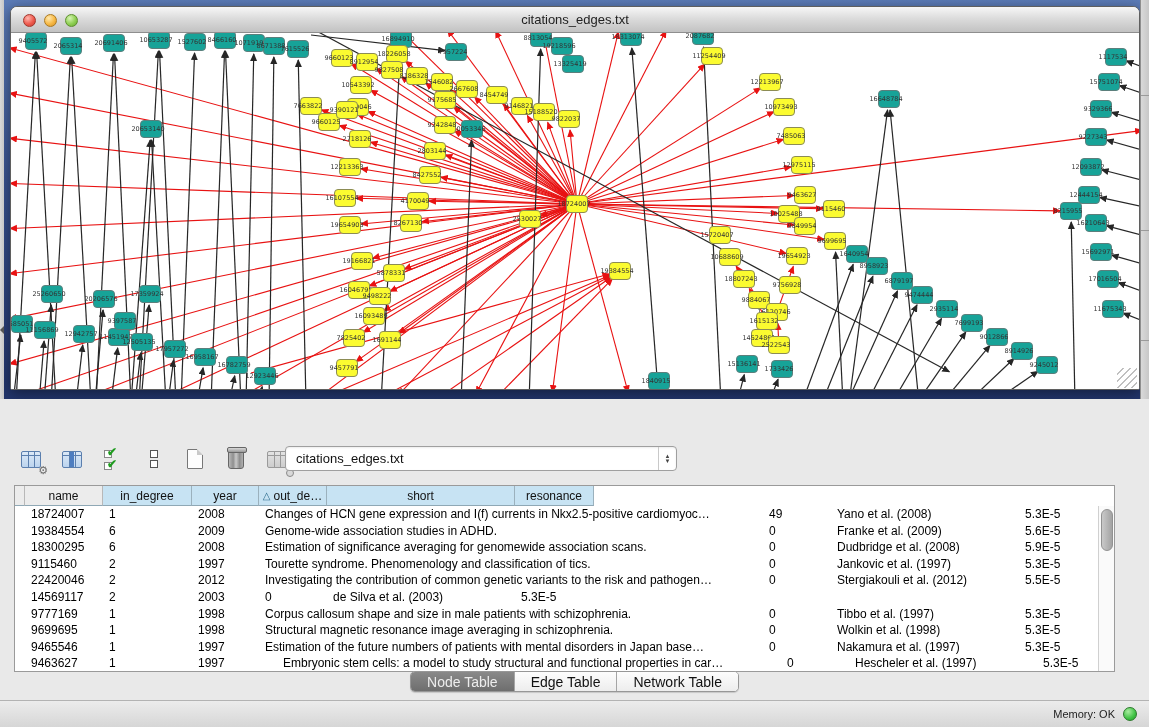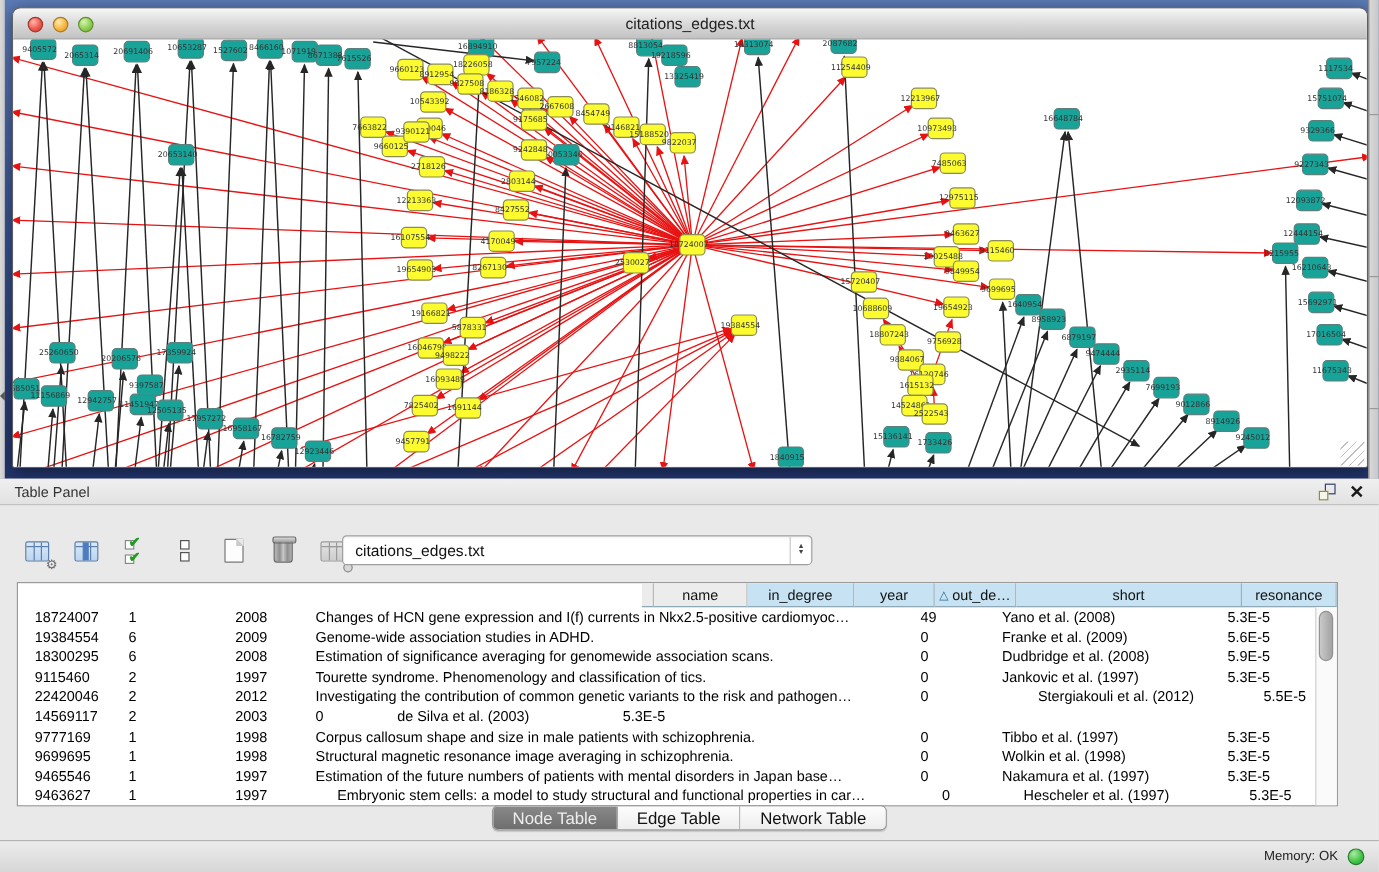--- a/index.html
+++ b/index.html
@@ -53,21 +53,21 @@
   .fx { font-family:"Liberation Serif",serif; font-style:italic; font-weight:bold; font-size:15px; color:#222; }
   .fx small { font-size:10px; }
 
   .tp-select { position:absolute; left:285px; top:47px; width:392px; height:25px; background:#fff;
     border:1px solid #9f9f9f; border-radius:4px; display:flex; align-items:center; box-shadow:inset 0 1px 2px rgba(0,0,0,.08); cursor:pointer; }
   .tp-select .val { flex:1; padding-left:10px; font-size:13px; color:#111; }
   .tp-select .stepper { width:18px; height:100%; border-left:1px solid #c9c9c9; display:flex; flex-direction:column;
     align-items:center; justify-content:center; font-size:6px; line-height:5px; color:#444; }
 
   .tablewrap { position:absolute; left:14px; top:86px; width:1101px; height:187px; background:#fff;
-    border:1px solid #9a9a9a; overflow:hidden; display:flex; flex-direction:column;align-items:flex-end; }
+    border:1px solid #9a9a9a; overflow:hidden; display:flex; flex-direction:column; }
   .thead { display:flex; height:20px; flex:none; font-size:12px; color:#111; }
   .th { border-right:1px solid rgba(0,0,0,.22); border-bottom:1px solid #8fa8b5; background:#c7e3f3;
     display:flex; align-items:center; justify-content:center; gap:3px; cursor:pointer; overflow:hidden; white-space:nowrap; }
   .th.gray { background:#ececec; }
   .sortglyph { color:#2e6e8e; font-size:10px; }
   .tbody { position:relative; flex:1; display:flex; }
   .rows { width:1083px; }
   .tr { display:flex; height:16.6px; line-height:16.6px; font-size:12px; color:#000; cursor:default; }
   .td { padding-left:6px; overflow:hidden; white-space:nowrap; flex:none; }
   .vscroll { width:18px; background:#fafafa; border-left:1px solid #d0d0d0; position:relative; }
@@ -739,28 +739,20 @@
     <div class="edge-strip left"></div>
     <div class="collapse-arrow"></div>
     <div class="edge-strip right">
       <div class="strip-notch" style="top:95px"></div>
       <div class="strip-notch" style="top:230px"></div>
       <div class="strip-notch" style="top:340px"></div>
     </div>
   </div>
 
   <div class="table-panel">
-    <div class="tp-header">
-      <span class="tp-title">Table Panel</span>
-      <span class="tp-float">
-          <span class="sq1"></span>
-          <span class="sq2"></span>
-        </span>
-      <span class="tp-close">✕</span>
-    </div>
 
     <div class="tp-toolbar">
       <span class="tbtn">
           <span class="icon-table"></span>
           <span class="gear">⚙</span>
         </span>
       <span class="tbtn">
           <span class="icon-table">
             <span class="colstripe"></span>
           </span>
@@ -867,21 +859,21 @@
               <div class="td" style="width: 188px;">Jankovic et al. (1997)</div>
               <div class="td" style="width: 79px;">5.3E-5</div>
             </div>
             <div class="tr">
               <div class="td" style="width: 10px; padding: 0px;"></div>
               <div class="td" style="width: 78px;">22420046</div>
               <div class="td" style="width: 89px;">2</div>
               <div class="td" style="width: 67px;">2012</div>
               <div class="td" style="width: 504px;">Investigating the contribution of common genetic variants to the risk and pathogen…</div>
               <div class="td" style="width: 68px;">0</div>
-              <div class="td" style="width: 188px; margin-left: 30px;">Stergiakouli et al. (2012)</div>
+              <div class="td" style="width: 188px;">Stergiakouli et al. (2012)</div>
               <div class="td" style="width: 79px;">5.5E-5</div>
             </div>
             <div class="tr">
               <div class="td" style="width: 10px; padding: 0px;"></div>
               <div class="td" style="width: 78px;">14569117</div>
               <div class="td" style="width: 89px;">2</div>
               <div class="td" style="width: 67px;">2003</div>
               <div class="td" style="width: 68px;">0</div>
               <div class="td" style="width: 188px;">de Silva et al. (2003)</div>
               <div class="td" style="width: 79px;">5.3E-5</div>

